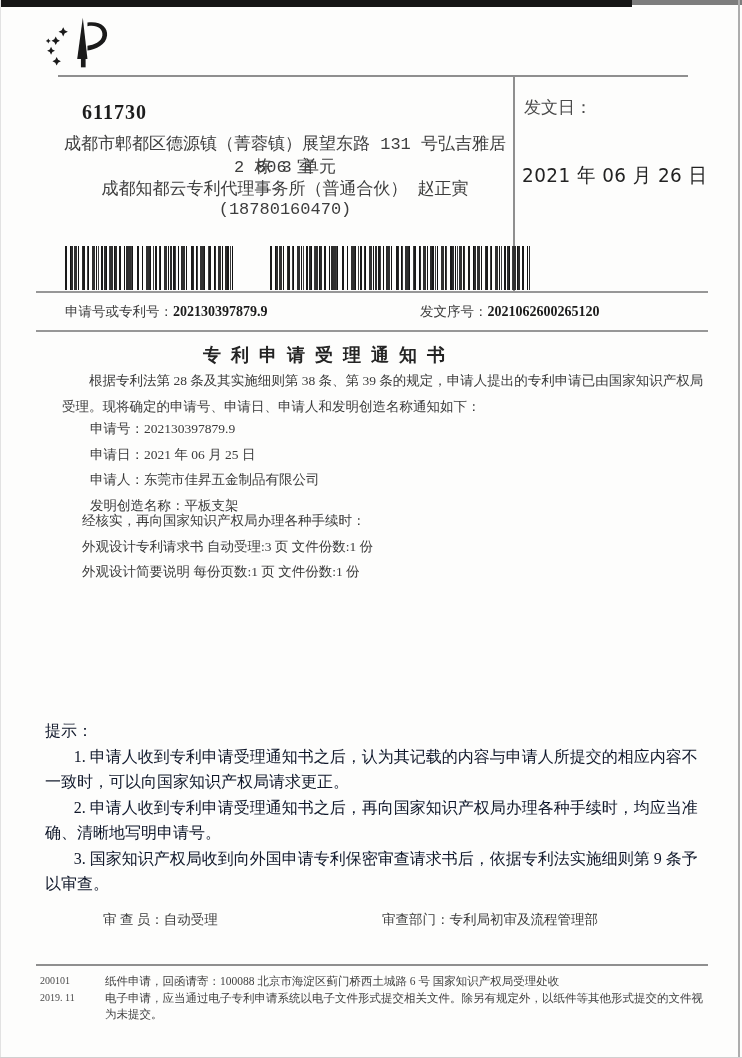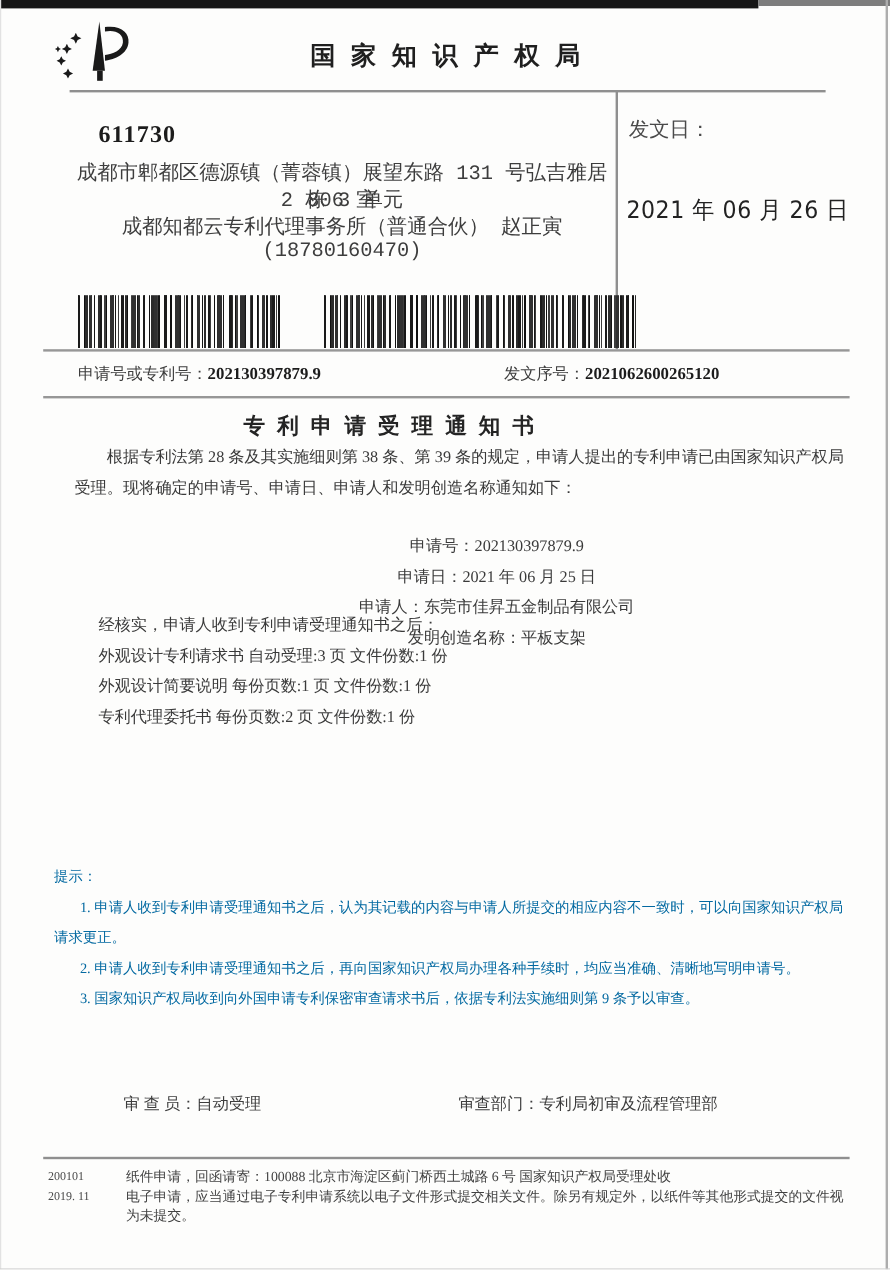--- a/index.html
+++ b/index.html
@@ -63,26 +63,26 @@
 
   
   .notice-title{
     position:absolute;left:0;top:343px;width:648px;text-align:center;
     font-family:"Liberation Sans","DejaVu Sans",sans-serif;
     font-size:18px;font-weight:bold;letter-spacing:10px;color:#242424;text-indent:10px;
   }
   .body-block{position:absolute;left:62px;width:648px;font-size:13.5px;line-height:25.5px;color:#3a3a3a;}
   .para{top:368px;}
   .para p{margin:0;text-indent:2em;}
-  .fields{top:442px;padding-left:28px;text-align:center;}
+  .fields{top:416px;padding-left:28px;}
   .docs{top:508px;padding-left:20px;}
   .row{white-space:nowrap;}
 
   
-  .tips{position:absolute;left:45px;top:718px;width:665px;font-size:12px;line-height:25.5px;color:#0369a1;}
+  .tips{position:absolute;left:45px;top:718px;width:665px;font-size:16px;line-height:25.5px;color:#0f172a;}
   .tips p{margin:0;text-indent:1.8em;}
   .tips .tips-label{text-indent:0;}
 
   
   .signoff{position:absolute;left:0;top:911px;width:742px;font-size:13.5px;color:#3d3d3d;}
   .examiner{position:absolute;left:103px;top:0;}
   .department{position:absolute;left:382px;top:0;}
 
   
   .footer-rule{position:absolute;left:36px;top:964px;width:672px;height:2px;background:#8f8f8f;}
@@ -106,21 +106,20 @@
       <path d="M43 2 L48 46 L37 46 Z"></path>
       <rect x="41" y="46" width="5" height="9"></rect>
       <path d="M48 7 C62 5 70 12 69 21 C68 31 57 36 48 37 L48 32 C55 31 63 28 64 21 C65 13 57 9 48 11 Z"></path>
       <path d="M22 12 l1.6 3.4 3.4 1.6 -3.4 1.6 -1.6 3.4 -1.6 -3.4 -3.4 -1.6 3.4 -1.6 Z"></path>
       <path d="M14 22 l1.5 3 3 1.5 -3 1.5 -1.5 3 -1.5 -3 -3 -1.5 3 -1.5 Z"></path>
       <path d="M9 33 l1.4 2.8 2.8 1.4 -2.8 1.4 -1.4 2.8 -1.4 -2.8 -2.8 -1.4 2.8 -1.4 Z"></path>
       <path d="M15 44 l1.5 3 3 1.5 -3 1.5 -1.5 3 -1.5 -3 -3 -1.5 3 -1.5 Z"></path>
       <path d="M6 24 l.9 1.8 1.8 .9 -1.8 .9 -.9 1.8 -.9 -1.8 -1.8 -.9 1.8 -.9 Z"></path>
     </g>
   </svg>
-  <div class="agency-title">国家知识产权局</div>
   <div class="header-rule"></div>
 
   <div class="postal-code">611730</div>
   <div class="addr addr1">成都市郫都区德源镇（菁蓉镇）展望东路 131 号弘吉雅居 2 栋 3 单元</div>
   <div class="addr addr2">806 室</div>
   <div class="addr agent-line">成都知都云专利代理事务所（普通合伙）  赵正寅(18780160470)</div>
 
   <div class="date-divider"></div>
   <div class="issue-date-label">发文日：</div>
   <div class="issue-date-value">2021 年 06 月 26 日</div>
@@ -142,24 +141,23 @@
   </div>
 
   <div class="body-block fields">
     <div class="row"><span>申请号：</span><span>202130397879.9</span></div>
     <div class="row"><span>申请日：</span><span>2021 年 06 月 25 日</span></div>
     <div class="row"><span>申请人：</span><span>东莞市佳昇五金制品有限公司</span></div>
     <div class="row"><span>发明创造名称：</span><span>平板支架</span></div>
   </div>
 
   <div class="body-block docs">
-    <div class="row">经核实，申请人收到专利申请受理通知书之后：</div>
+    <div class="row">经核实，再向国家知识产权局办理各种手续时：</div>
     <div class="row">外观设计专利请求书 自动受理:3 页  文件份数:1 份</div>
     <div class="row">外观设计简要说明  每份页数:1 页  文件份数:1 份</div>
-    <div class="row">专利代理委托书 每份页数:2 页  文件份数:1 份</div>
   </div>
 
   <div class="tips">
     <p class="tips-label">提示：</p>
     <p>1. 申请人收到专利申请受理通知书之后，认为其记载的内容与申请人所提交的相应内容不一致时，可以向国家知识产权局请求更正。</p>
     <p>2. 申请人收到专利申请受理通知书之后，再向国家知识产权局办理各种手续时，均应当准确、清晰地写明申请号。</p>
     <p>3. 国家知识产权局收到向外国申请专利保密审查请求书后，依据专利法实施细则第 9 条予以审查。</p>
   </div>
 
   <div class="signoff">

